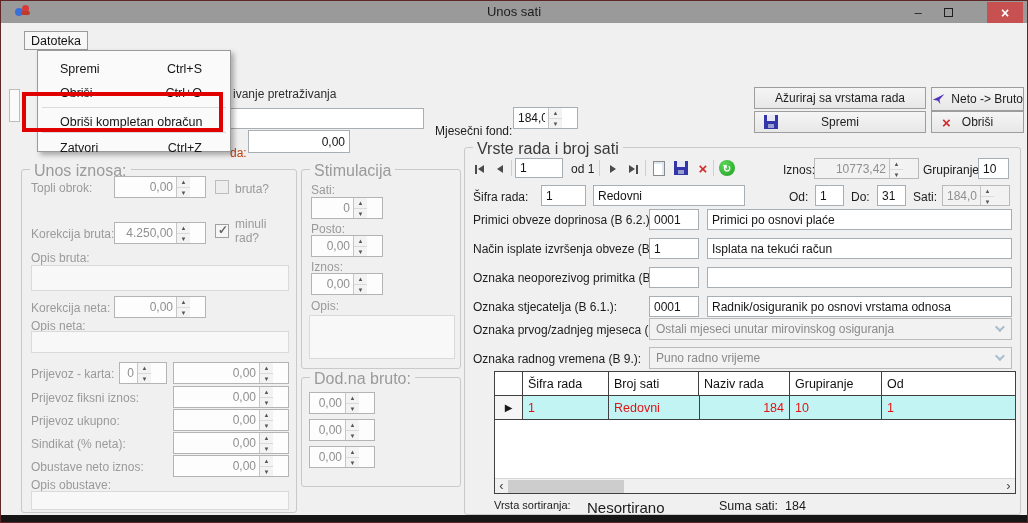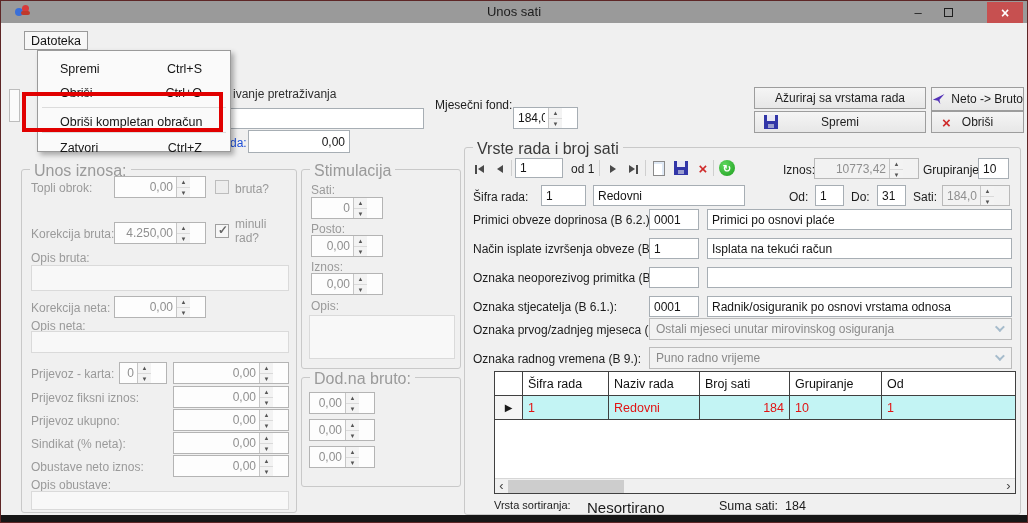--- a/index.html
+++ b/index.html
@@ -90,25 +90,25 @@
     <span class="cap close" style="right:4px">×</span>
   </div>
 
   <div class="menubtn">Datoteka</div>
   <span class="frag"></span>
 
   <span class="lbl" style="left:232px;top:86px;color:#2f2f2f">ivanje pretraživanja</span>
   <div class="tb" style="left:38px;top:107px;width:385px;height:21px">
       <span class="v"></span>
     </div>
-  <span class="lbl" style="left:229px;top:135px;color:#1d4ed8">da:</span>
+  <span class="lbl" style="left:229px;top:145px;color:#c2410c">da:</span>
   <div class="tb num" style="left:247px;top:129px;width:102px;height:23px">
       <span class="v">0,00</span>
     </div>
-  <span class="lbl dk" style="left:434px;top:97px">Mjesečni fond:</span>
+  <span class="lbl dk" style="left:434px;top:123px">Mjesečni fond:</span>
   <div class="tb num spin" style="left:512px;top:106px;width:65px;height:22px">
     <span class="v">184,00</span>
       <span class="sp"></span>
   </div>
 
   <div class="btn" style="left:753px;top:86px;width:172px;height:22px">
     <span>Ažuriraj sa vrstama rada</span>
   </div>
   <div class="btn" style="left:930px;top:86px;width:93px;height:24px">
     <svg width="14" height="12" viewBox="0 0 16 14">
@@ -343,22 +343,22 @@
   <span class="lbl dk" style="left:472px;top:351px">Oznaka radnog vremena (B 9.):</span>
   <div class="combo" style="left:648px;top:346px;width:363px;height:22px">
     <span>Puno radno vrijeme</span>
     <span class="chev"></span>
   </div>
 
   <div class="twrap" style="left:493px;top:370px;width:522px;height:123px">
     <div class="trow" style="top:0">
       <div class="tc sel"></div>
       <div class="tc" style="width:86px">Šifra rada</div>
+      <div class="tc" style="width:90px">Broj sati</div>
       <div class="tc" style="width:91px">Naziv rada</div>
-      <div class="tc" style="width:90px">Broj sati</div>
       <div class="tc" style="width:92px">Grupiranje</div>
       <div class="tc last">Od</div>
     </div>
     <div class="trow tdata" style="top:24px">
       <div class="tc sel">▶</div>
       <div class="tc" style="width:86px">1</div>
       <div class="tc" style="width:91px">Redovni</div>
       <div class="tc r" style="width:90px">184</div>
       <div class="tc" style="width:92px">10</div>
       <div class="tc last">1</div>

